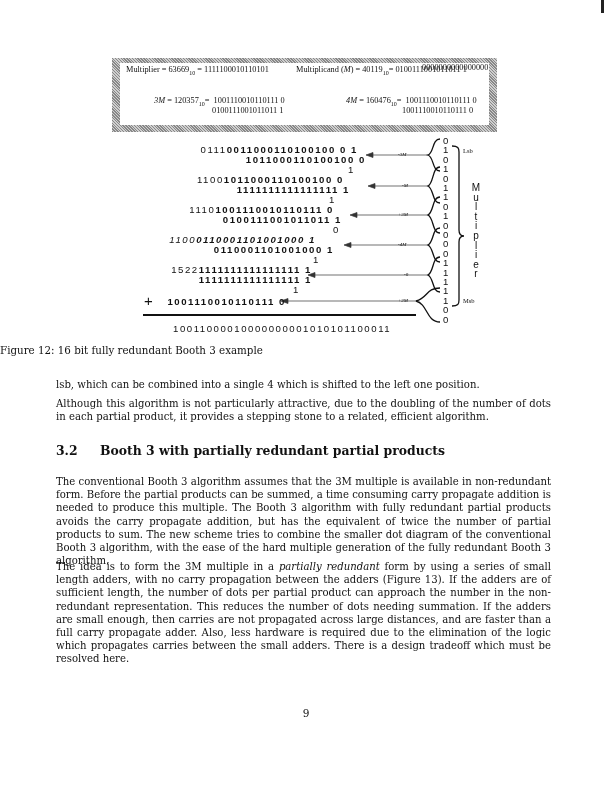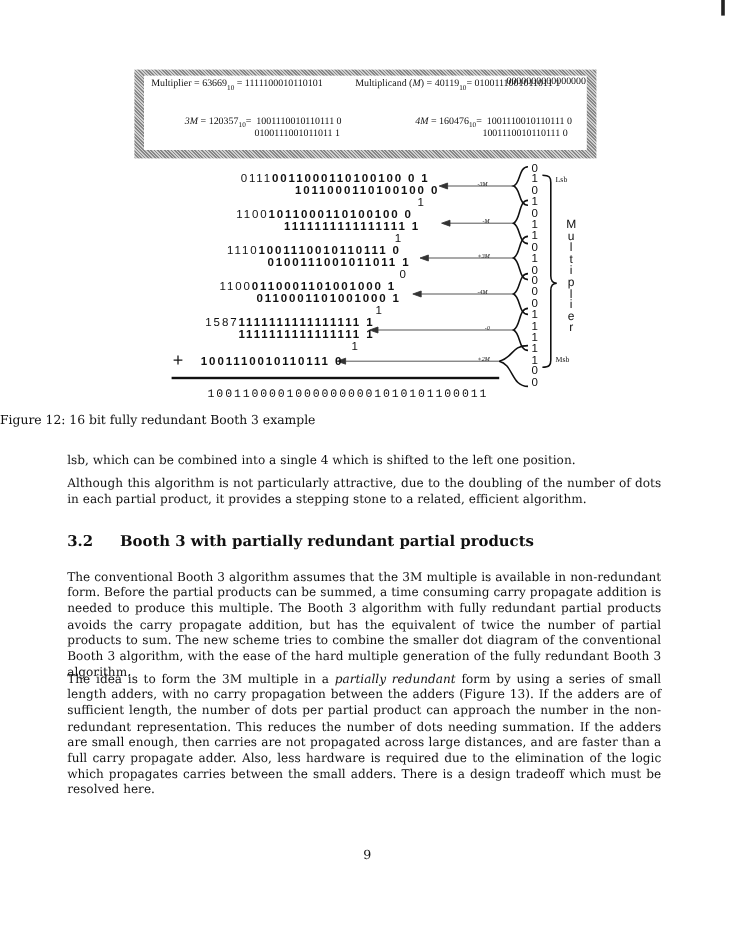--- a/index.html
+++ b/index.html
@@ -83,30 +83,30 @@
 
 <div class="bin" style="right:254px;top:144px;"><span>0111</span><b>0011000110100100 0 1</b></div>
 <div class="bin" style="right:246px;top:154px;"><b>1011000110100100 0</b></div>
 <div class="carry" style="left:348px;top:164px;">1</div>
 <div class="bin" style="right:268px;top:174px;"><span>1100</span><b>1011000110100100 0</b></div>
 <div class="bin" style="right:262px;top:184px;"><b>1111111111111111 1</b></div>
 <div class="carry" style="left:329px;top:194px;">1</div>
 <div class="bin" style="right:278px;top:204px;margin-left:22px;"><span>1110</span><b>1001110010110111 0</b></div>
 <div class="bin" style="right:270px;top:214px;"><b>0100111001011011 1</b></div>
 <div class="carry" style="left:333px;top:224px;">0</div>
-<div class="bin" style="right:282px;top:234px;"><span>1100</span><b>0110001101001000 1</b></div>
+<div class="bin" style="right:296px;top:234px;font-style:italic;"><span>1100</span><b>0110001101001000 1</b></div>
 <div class="bin" style="right:278px;top:244px;"><b>0110001101001000 1</b></div>
 <div class="carry" style="left:313px;top:254px;">1</div>
-<div class="bin" style="right:300px;top:264px;"><span>1587</span><b>1111111111111111 1</b></div>
+<div class="bin" style="right:300px;top:264px;"><span>1522</span><b>1111111111111111 1</b></div>
 <div class="bin" style="right:300px;top:274px;"><b>1111111111111111 1</b></div>
 <div class="carry" style="left:293px;top:284px;">1</div>
 <div class="plus">+</div>
 <div class="bin" style="right:326px;top:296px;"><b>1001110010110111 0</b></div>
 <div class="sum-rule"></div>
-<div class="bin" style="left:173px;top:323px;text-align:left;font-family:Liberation Mono, monospace;">10011000010000000001010101100011</div>
+<div class="bin" style="left:173px;top:323px;text-align:left;">10011000010000000001010101100011</div>
 
 <div class="arrow-label" style="left:398px;top:152px;">-3M</div>
 <div class="arrow-label" style="left:402px;top:183px;">-M</div>
 <div class="arrow-label" style="left:398px;top:212px;">+3M</div>
 <div class="arrow-label" style="left:398px;top:242px;">-4M</div>
 <div class="arrow-label" style="left:404px;top:272px;">-0</div>
 <div class="arrow-label" style="left:398px;top:298px;">+2M</div>
 
 <div id="mult-col">
     <div class="mult-bit" style="top: 136px;">0</div>

